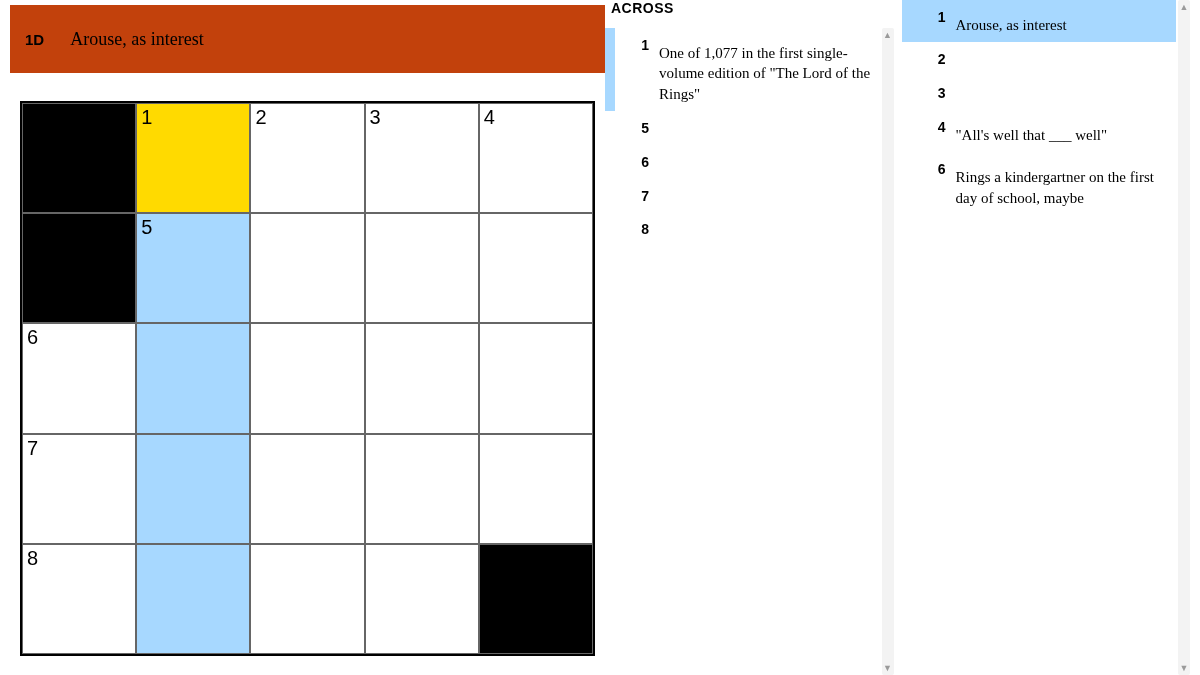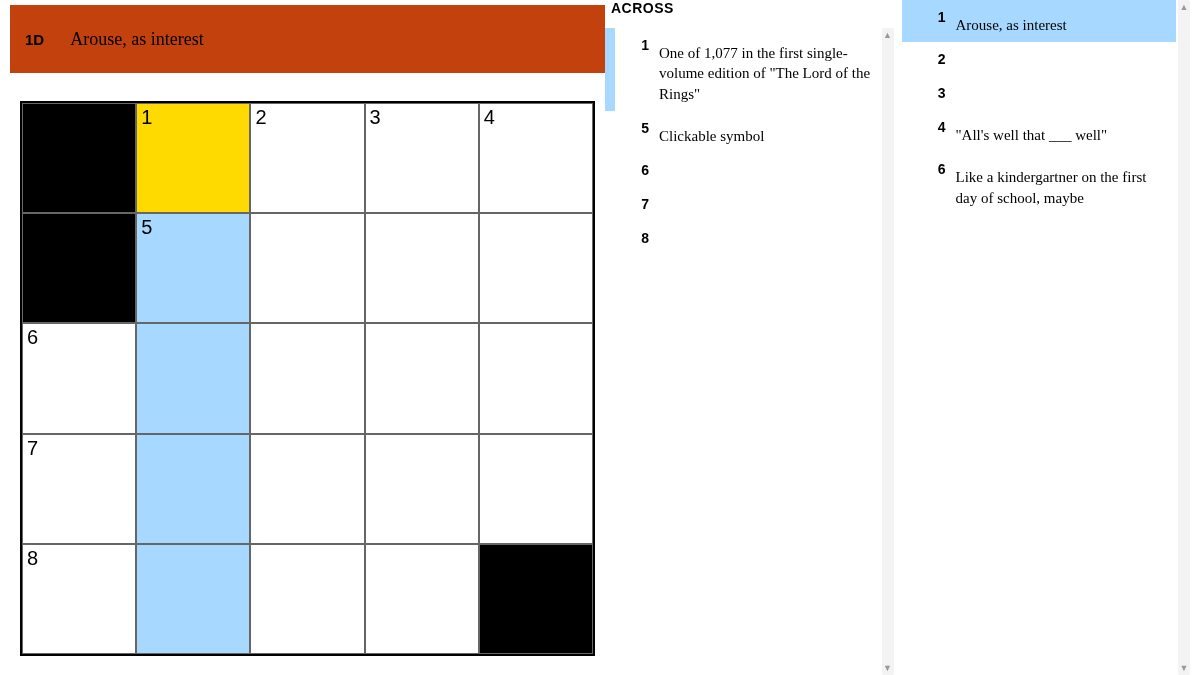--- a/index.html
+++ b/index.html
@@ -199,21 +199,20 @@
     <div class="col">
       <h3>ACROSS</h3>
       <div class="scrollzone">
         <div class="cluelist" id="across-list">
             <div class="clue sel-secondary">
               <span class="num">1</span>
               <span class="txt">One of 1,077 in the first single-volume edition of "The Lord of the Rings"</span>
             </div>
             <div class="clue">
               <span class="num">5</span>
-              <span class="txt">Clickable symbol</span>
             </div>
             <div class="clue">
               <span class="num">6</span>
             </div>
             <div class="clue">
               <span class="num">7</span>
             </div>
             <div class="clue">
               <span class="num">8</span>
             </div>
@@ -237,21 +236,21 @@
             </div>
             <div class="clue">
               <span class="num">3</span>
             </div>
             <div class="clue">
               <span class="num">4</span>
               <span class="txt">"All's well that ___ well"</span>
             </div>
             <div class="clue">
               <span class="num">6</span>
-              <span class="txt">Like a kindergartner on the first day of school, maybe</span>
+              <span class="txt">Rings a kindergartner on the first day of school, maybe</span>
             </div>
           </div>
         <div class="scrollbar">
           <div class="sbarw">▲</div>
           <div class="sbarw">▼</div>
         </div>
       </div>
     </div>
 
   </div>

